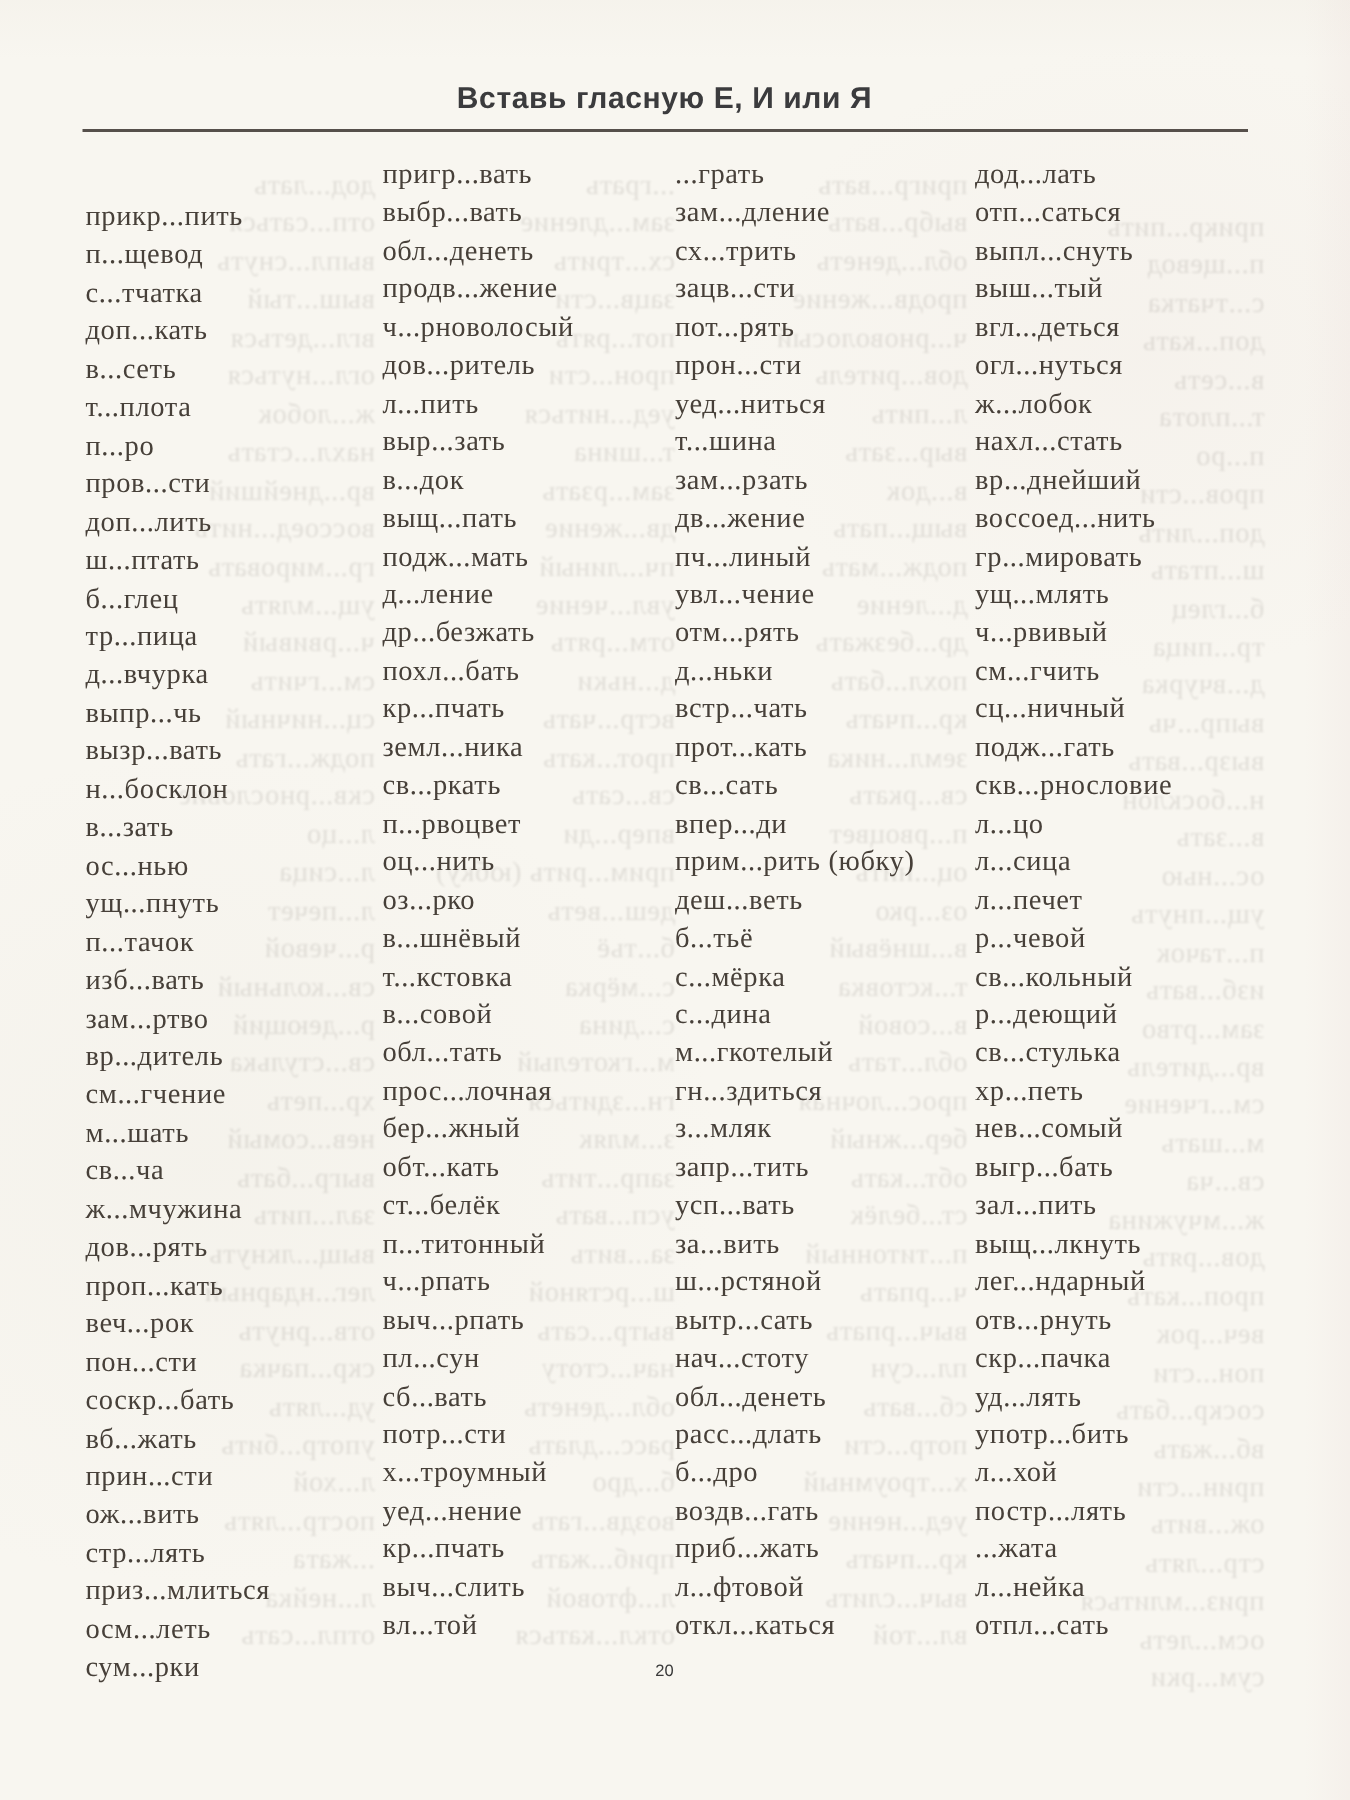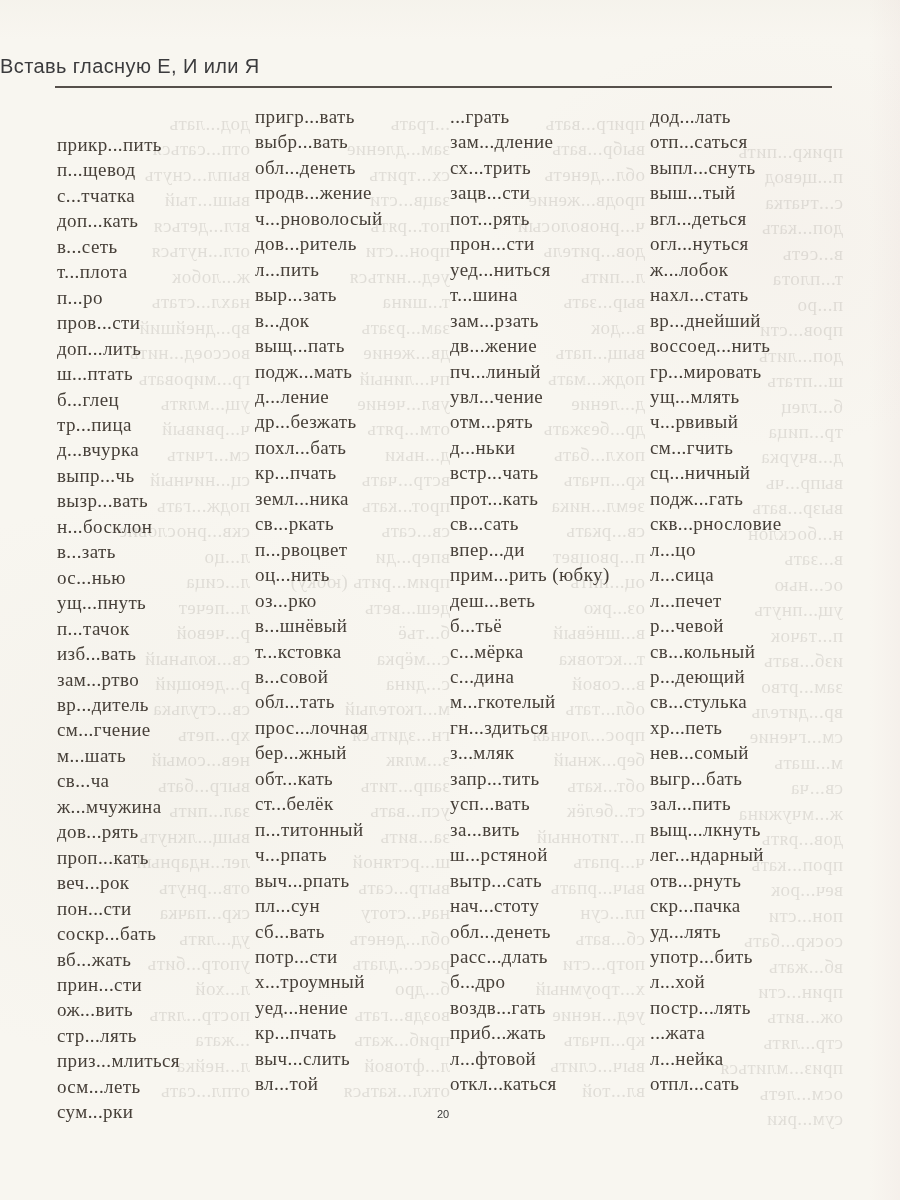--- a/index.html
+++ b/index.html
@@ -32,22 +32,23 @@
     transform:scaleX(-1);
     opacity:0.13;
     filter:blur(0.6px);
     color:#8d7d84;
     pointer-events:none;
   }
   .ghost-layer .word{color:inherit;}
   .title{
     position:absolute;
     left:0;top:55px;width:886px;
+    text-align:center;
     font-family:"Liberation Sans","DejaVu Sans",sans-serif;
-    font-weight:normal;
+    font-weight:bold;
     font-size:20px;
     letter-spacing:0.4px;
     color:var(--title-ink);
   }
   .rule{
     position:absolute;
     left:55px;top:86px;width:777px;height:2px;
     background:var(--rule);
   }
   .col{

